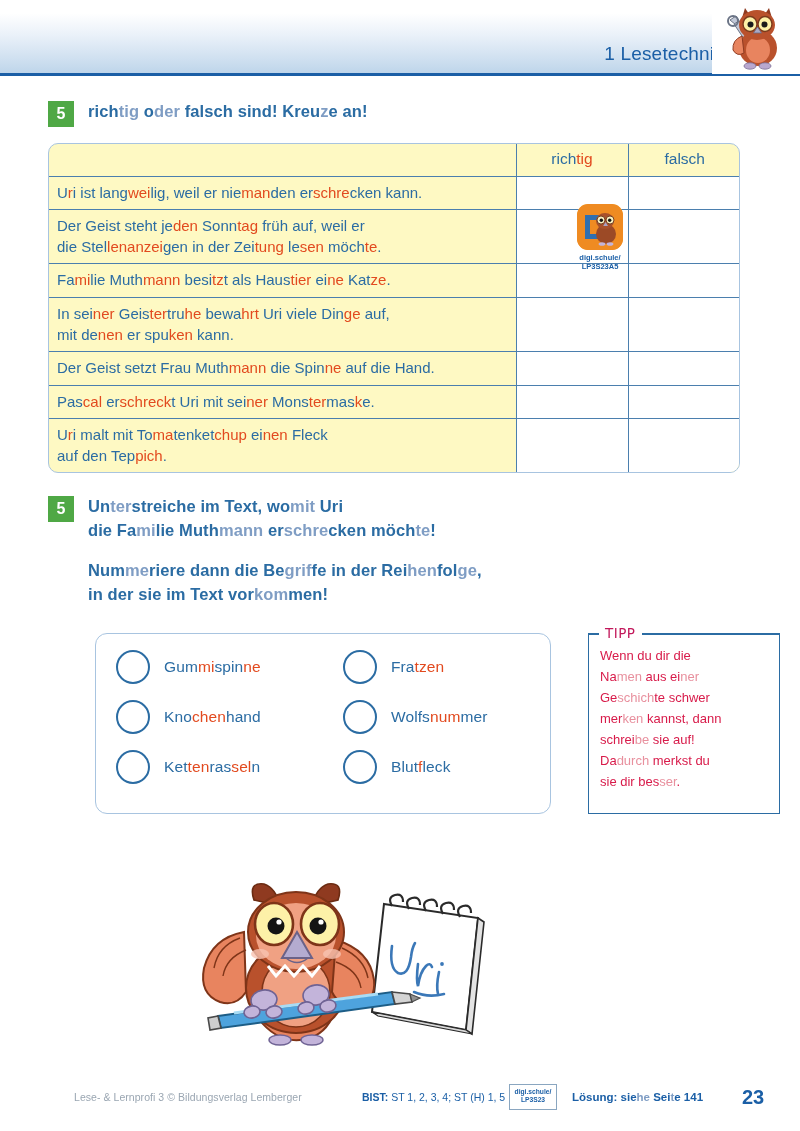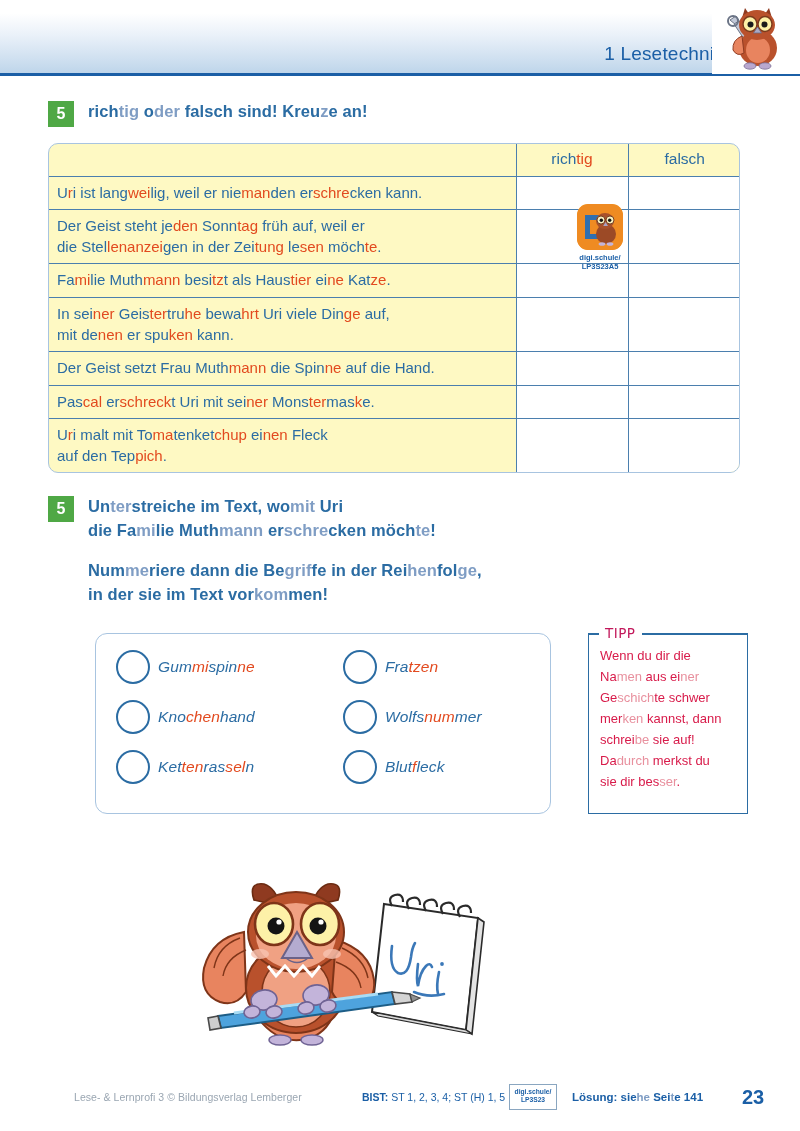--- a/index.html
+++ b/index.html
@@ -175,43 +175,42 @@
     padding: 16px 0 0 0;
   }
   .wb-grid {
     display: grid;
     grid-template-columns: 1fr 1fr;
     row-gap: 16px;
   }
   .wb-item {
     display: flex;
     align-items: center;
-    gap: 8px;
+    gap: 14px;
     padding-left: 20px;
-    font-style: italic;
   }
   .wb-circle {
     width: 34px; height: 34px;
     border: 2px solid #2b6ca3;
     border-radius: 50%;
     flex: 0 0 auto;
     background: #fff;
   }
   .wb-label {
     font-size: 15.5px;
     color: #2b6ca3;
     letter-spacing: .1px;
   }
 
   
   .tipp {
     position: absolute;
     left: 588px;
     top: 8px;
-    width: 160px;
+    width: 192px;
     height: 181px;
     border: 1.5px solid #2b6ca3;
     border-top: none;
     background: #fff;
   }
   .tipp-top {
     position: absolute;
     top: 0; left: 0;
     width: 100%;
     height: 1.5px;

